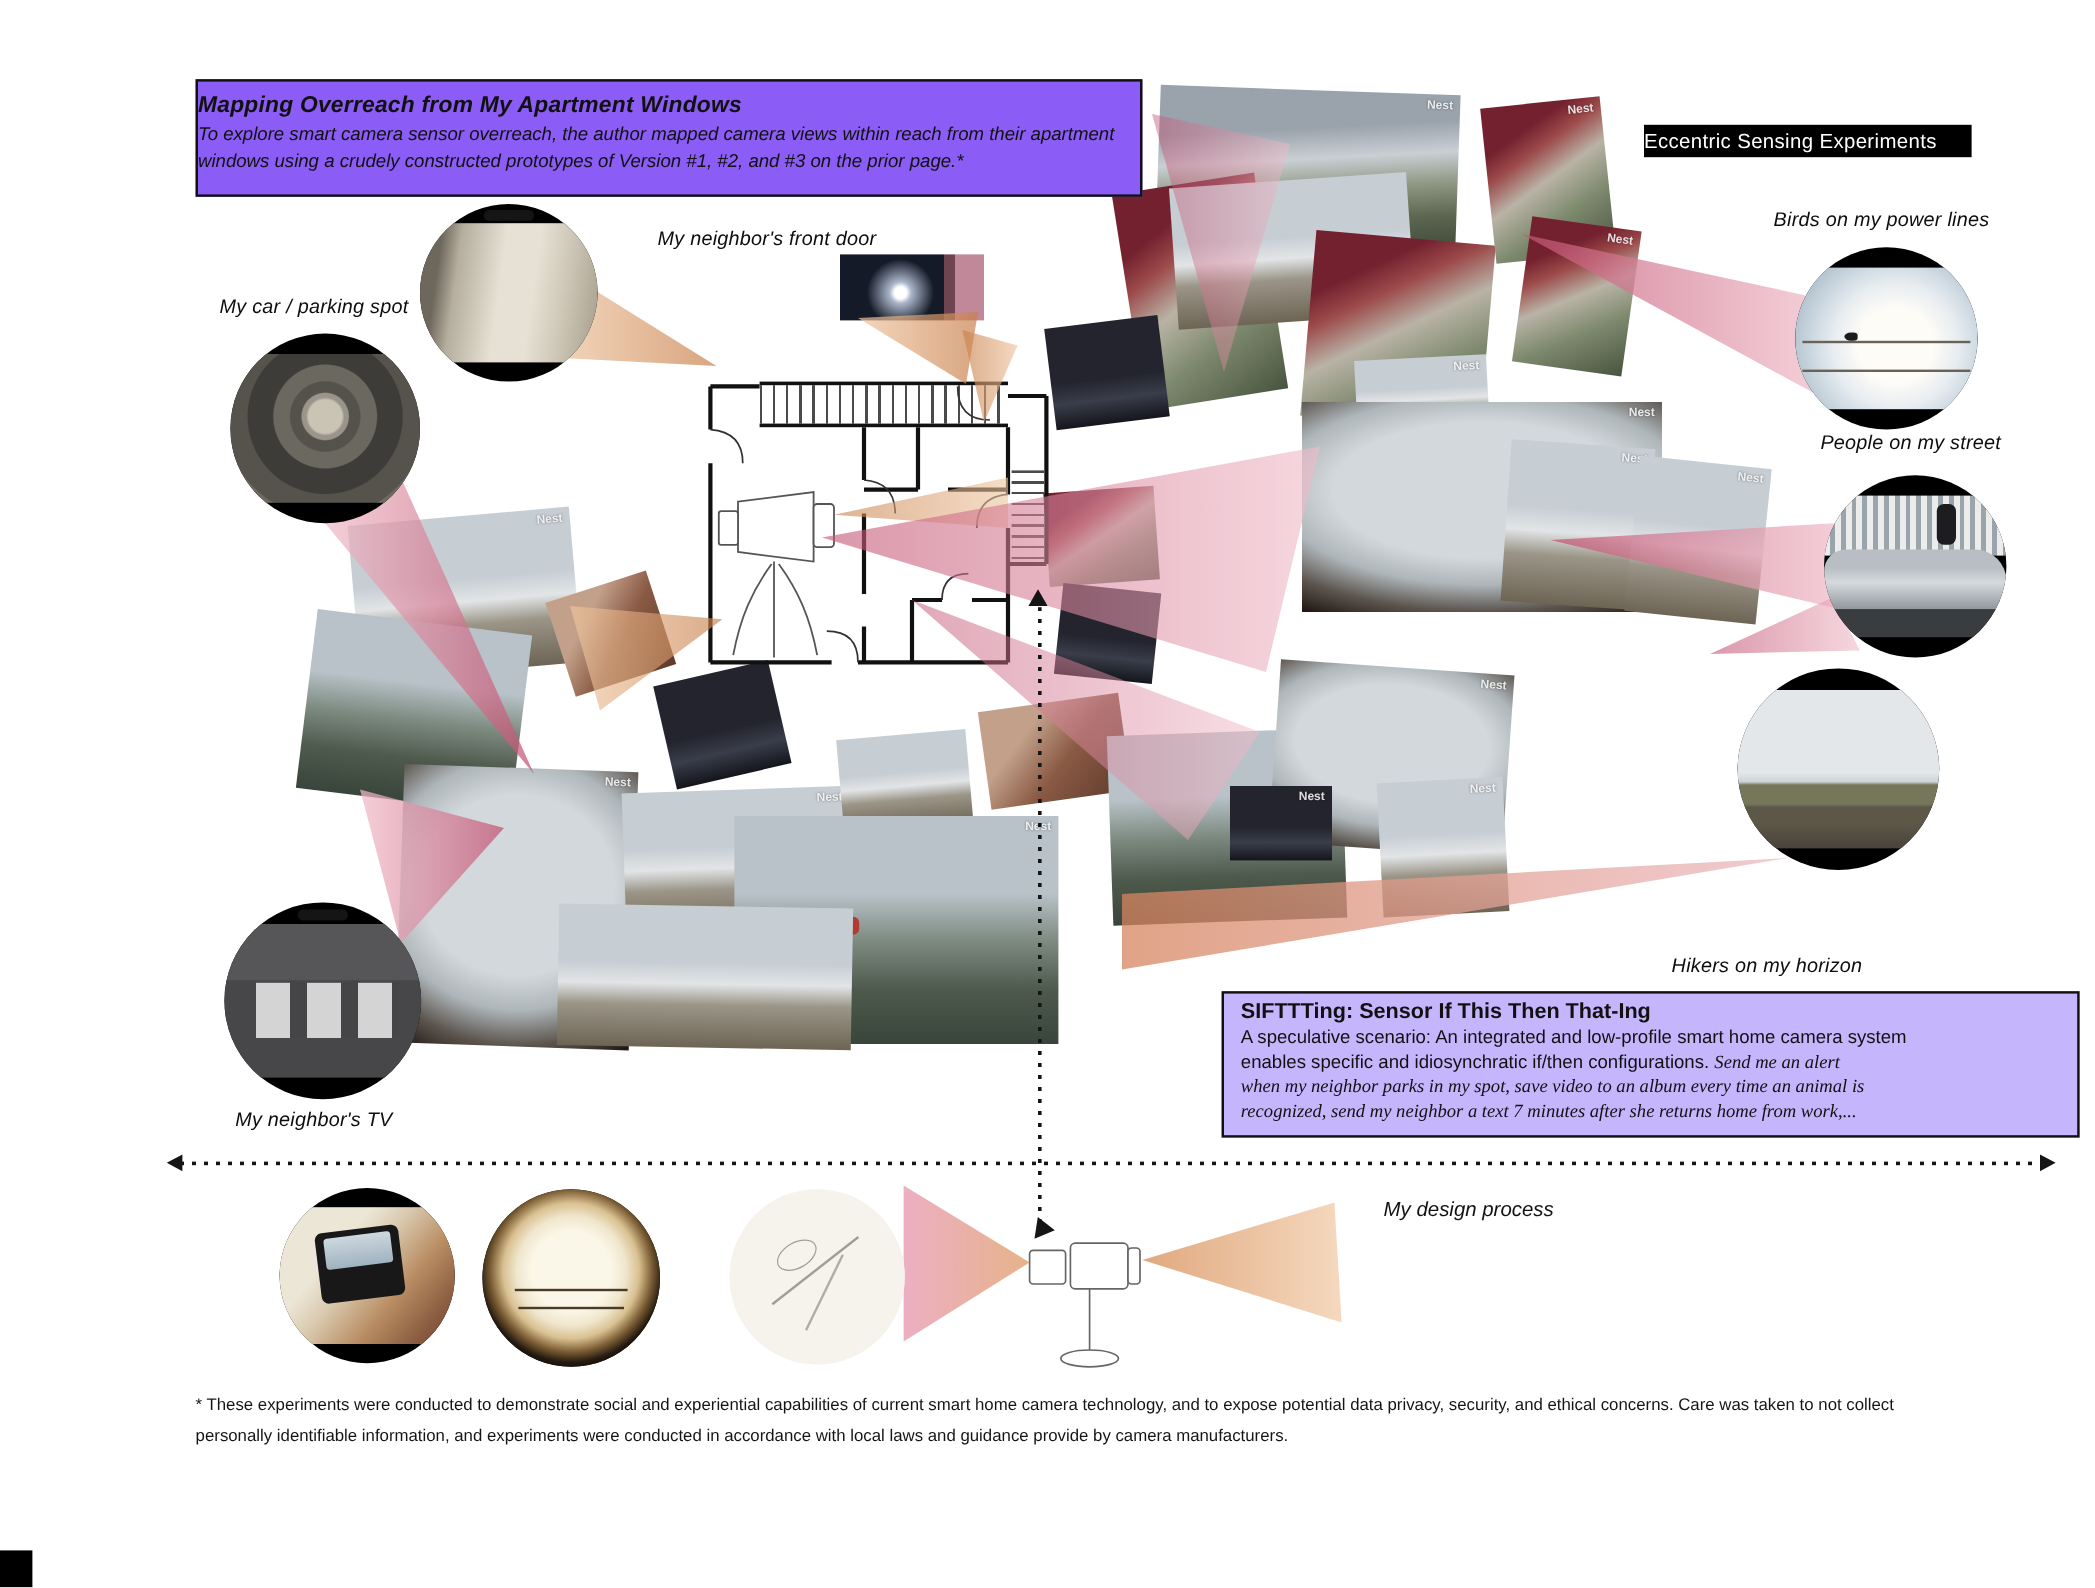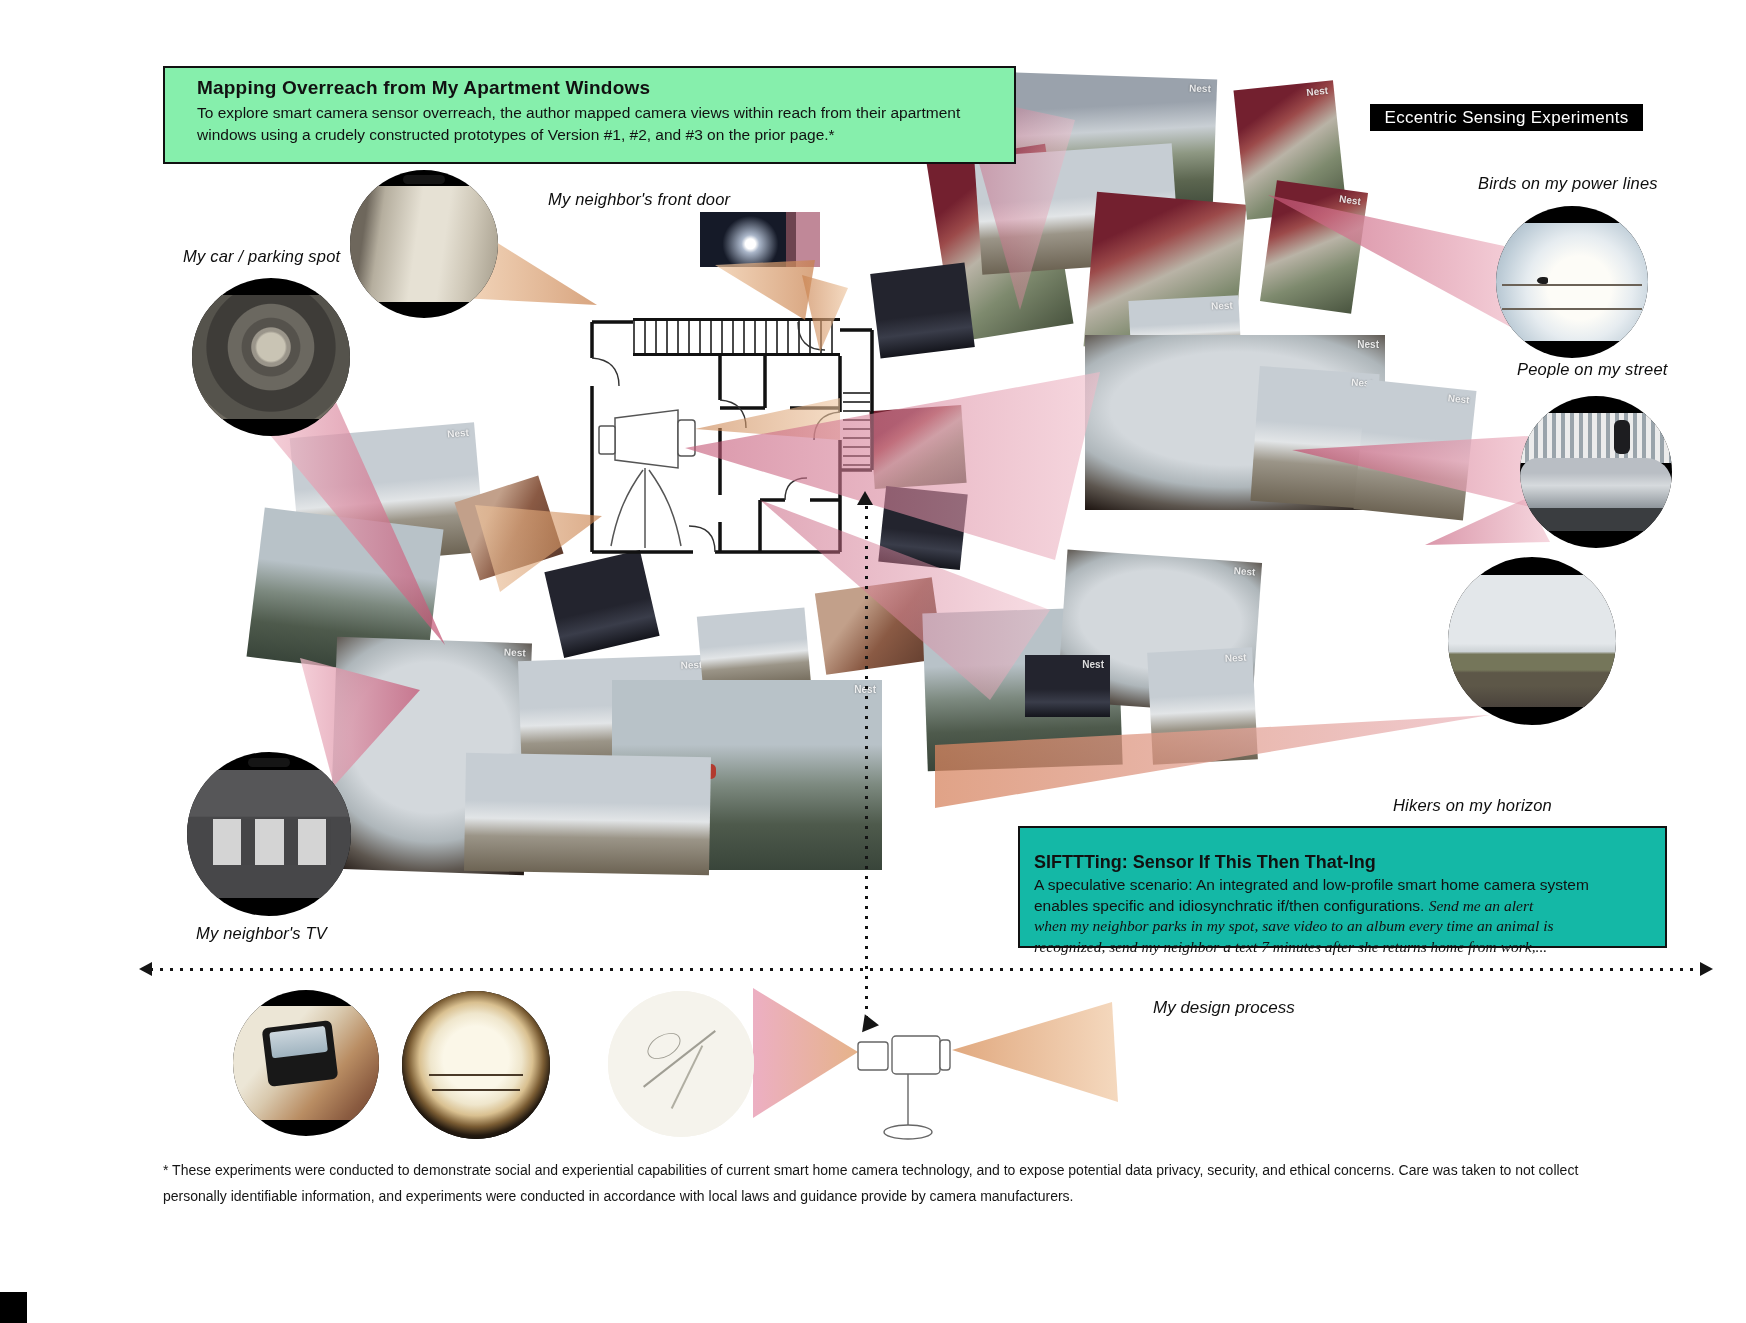--- a/index.html
+++ b/index.html
@@ -1,25 +1,25 @@
 <!DOCTYPE html>
 <html><head>
 <meta charset="utf-8">
 <style>
   html,body{margin:0;padding:0;background:#fff;}
   body{font-family:"Liberation Sans", sans-serif;color:#111;}
   #page{position:relative;width:1746px;height:1323px;background:#ffffff;overflow:hidden;}
   .abs{position:absolute;}
   
-  .hdr-box{left:163px;top:66px;width:785px;height:76px;border:2px solid #111;background:#86efac;padding:9px 32px;z-index:60;}
+  .hdr-box{left:163px;top:66px;width:785px;height:76px;border:2px solid #111;background:#8b5cf6;padding:9px 0;z-index:60;font-style:italic;}
   .hdr-title{font-size:19px;font-weight:bold;letter-spacing:.2px;}
   .hdr-body{font-size:15.5px;line-height:1.42;margin-top:3px;white-space:pre-line;}
-  .tag{left:1370px;top:104px;width:273px;height:27px;background:#000;color:#fff;text-align:center;line-height:27px;font-size:17px;z-index:60;letter-spacing:.3px;}
+  .tag{left:1370px;top:104px;width:273px;height:27px;background:#000;color:#fff;line-height:27px;font-size:17px;z-index:60;letter-spacing:.3px;}
   .lbl{font-style:italic;font-weight:500;font-size:16.5px;color:#0d0d0d;white-space:nowrap;z-index:62;letter-spacing:.2px;}
-  .sif-box{left:1018px;top:826px;width:649px;height:122px;border:2.5px solid #111;background:#14b8a6;padding:24px 14px;z-index:60;box-sizing:border-box;}
+  .sif-box{left:1018px;top:826px;width:715px;height:122px;border:2.5px solid #111;background:#c4b5fd;padding:4px 14px;z-index:60;box-sizing:border-box;}
   .sif-title{font-size:18px;font-weight:bold;}
   .sif-body{font-size:15.5px;line-height:1.33;margin-top:2px;white-space:pre-line;}
   .it{font-style:italic;font-family:Liberation Serif, serif;}
   .dp{left:1153px;top:998px;width:360px;z-index:60;}
   .dp-title{font-style:italic;font-weight:500;font-size:17px;}
   .dp-body{font-size:15.5px;line-height:1.36;margin-top:4px;white-space:pre-line;}
   .footnote{left:163px;top:1158px;width:1520px;font-size:14px;line-height:1.85;white-space:pre-line;z-index:60;color:#151515;}
   .corner-sq{left:0;top:1292px;width:27px;height:31px;background:#000;z-index:70;}
   
   .hdots{left:150px;top:968px;width:1552px;height:3px;background:repeating-linear-gradient(90deg,#151515 0 3px,transparent 3px 10px);z-index:55;}

